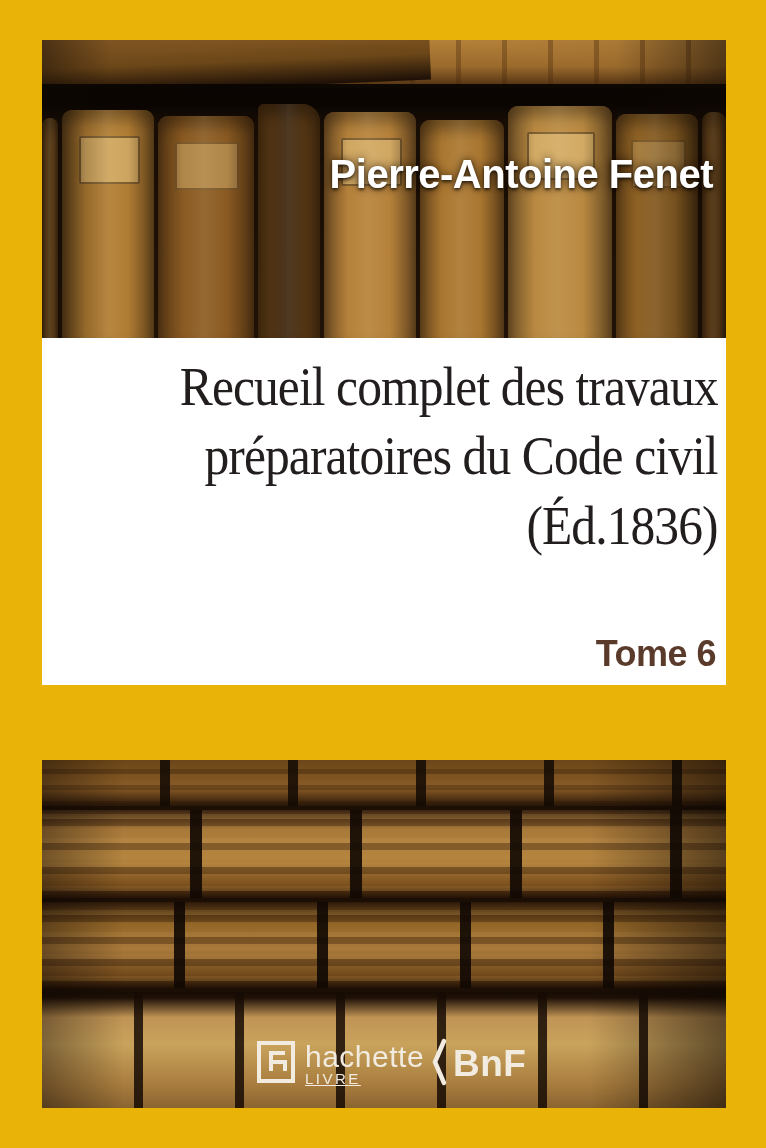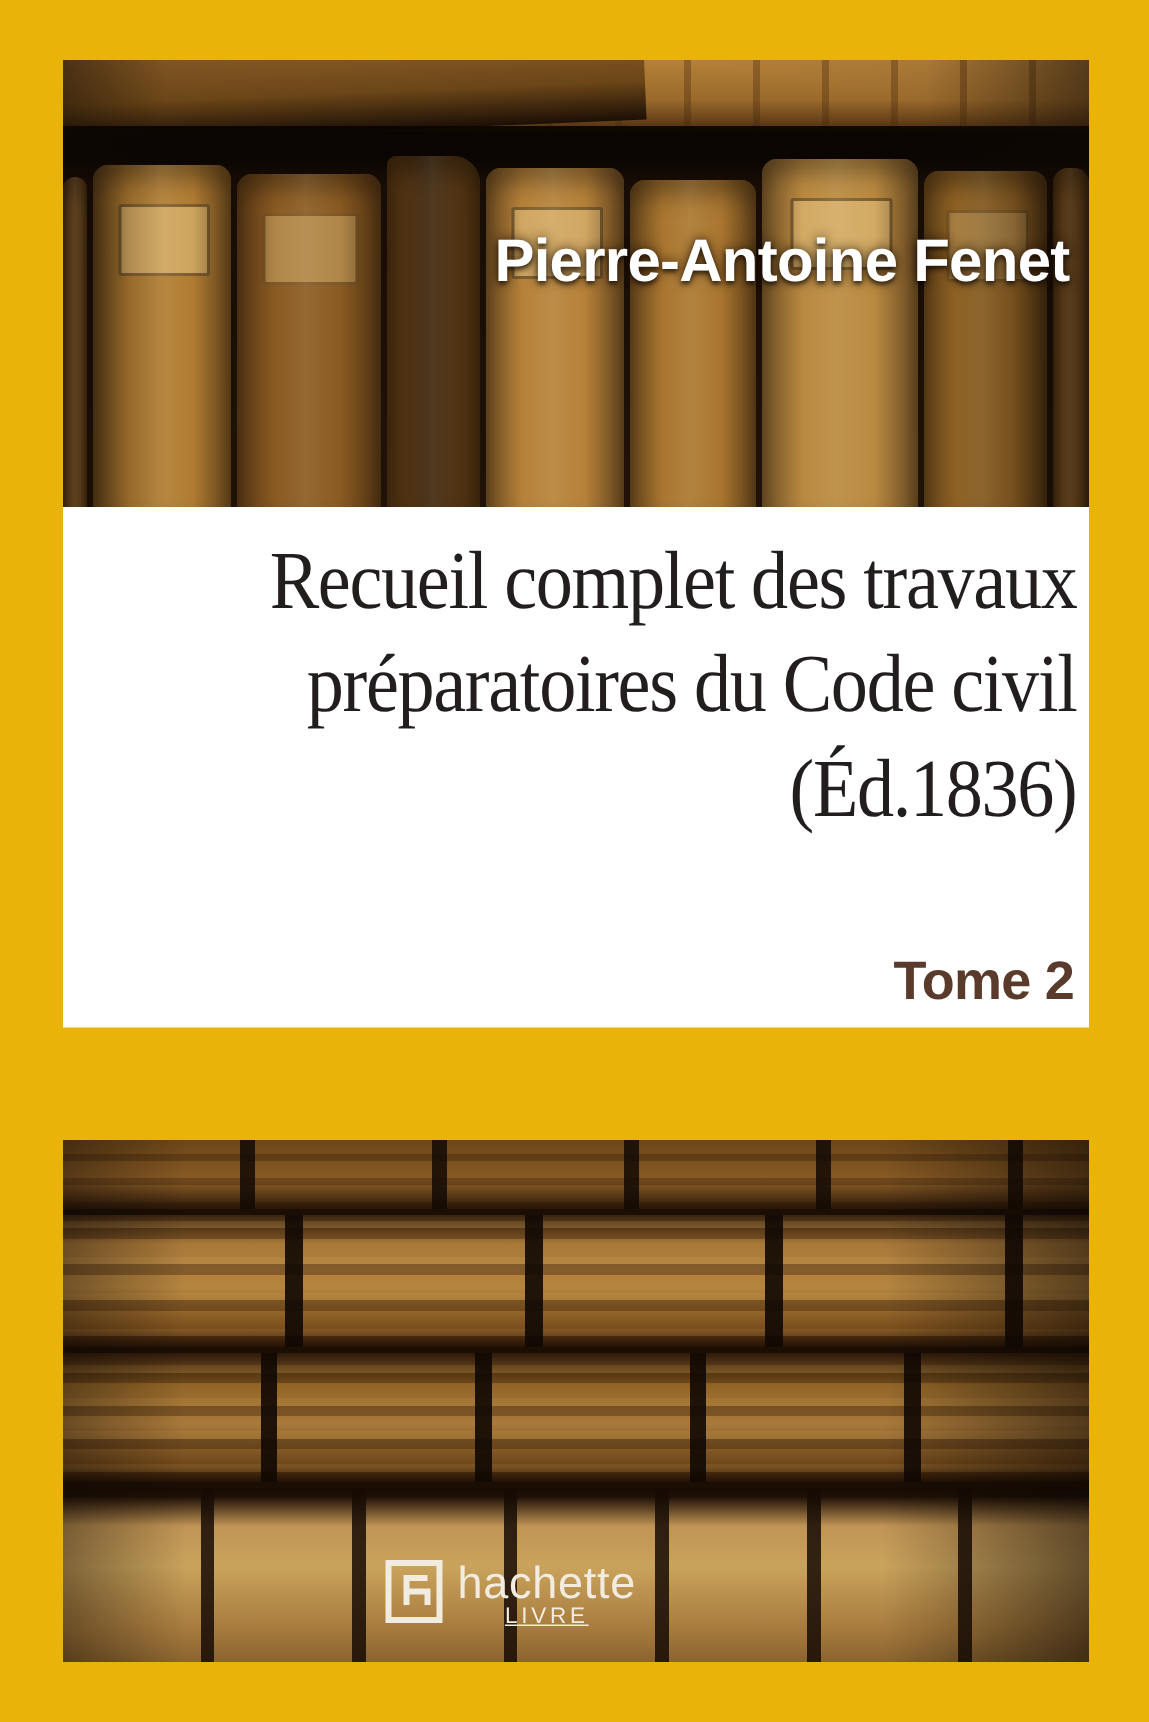--- a/index.html
+++ b/index.html
@@ -151,21 +151,21 @@
 
   
   .hachette-logo {
     position: absolute;
     left: 214px; bottom: 20px;
     display: flex;
     align-items: center;
     gap: 9px;
     color: #f2ece0;
   }
-  .hachette-text-col { display: flex; flex-direction: column; align-items: center; }
+  .hachette-text-col { display: flex; flex-direction: column; }
   .hachette-name {
     font-size: 30px;
     line-height: 28px;
     letter-spacing: 0.5px;
   }
   .hachette-sub {
     font-size: 15px;
     letter-spacing: 2.5px;
     line-height: 15px;
     text-decoration: underline;
@@ -219,21 +219,21 @@
 
     <div class="author-name">Pierre-Antoine Fenet</div>
   </div>
 
   <div class="title-band">
     <div class="title-block">
       <div>Recueil complet des travaux</div>
       <div>préparatoires du Code civil</div>
       <div>(Éd.1836)</div>
     </div>
-    <div class="tome-number">Tome 2</div>
+    <div class="tome-number">Tome 6</div>
   </div>
 
   <div class="photo-bottom">
     <div class="stack-row row-a"></div>
     <div class="stack-row row-b"></div>
     <div class="stack-row row-c"></div>
     <div class="stack-row row-d"></div>
     <div class="photo-bottom-vignette"></div>
 
     <div class="hachette-logo">
@@ -242,15 +242,23 @@
           <rect x="3" y="3" width="34" height="38" fill="none" stroke="#f2ece0" stroke-width="4"></rect>
           <path d="M29 13 H15 V31 M15 22 H29 V31" fill="none" stroke="#f2ece0" stroke-width="4"></path>
         </svg>
       </span>
       <span class="hachette-text-col">
         <span class="hachette-name">hachette</span>
         <span class="hachette-sub">LIVRE</span>
       </span>
     </div>
 
+    <div class="bnf-logo">
+      <span>
+        <svg width="18" height="48" viewBox="0 0 18 48">
+          <polyline points="14,3 5,24 14,45" fill="none" stroke="#f2ece0" stroke-width="4.5" stroke-linecap="round"></polyline>
+        </svg>
+      </span>
+      <span class="bnf-name">BnF</span>
+    </div>
   </div>
 
 </div>
 
 </body></html>

